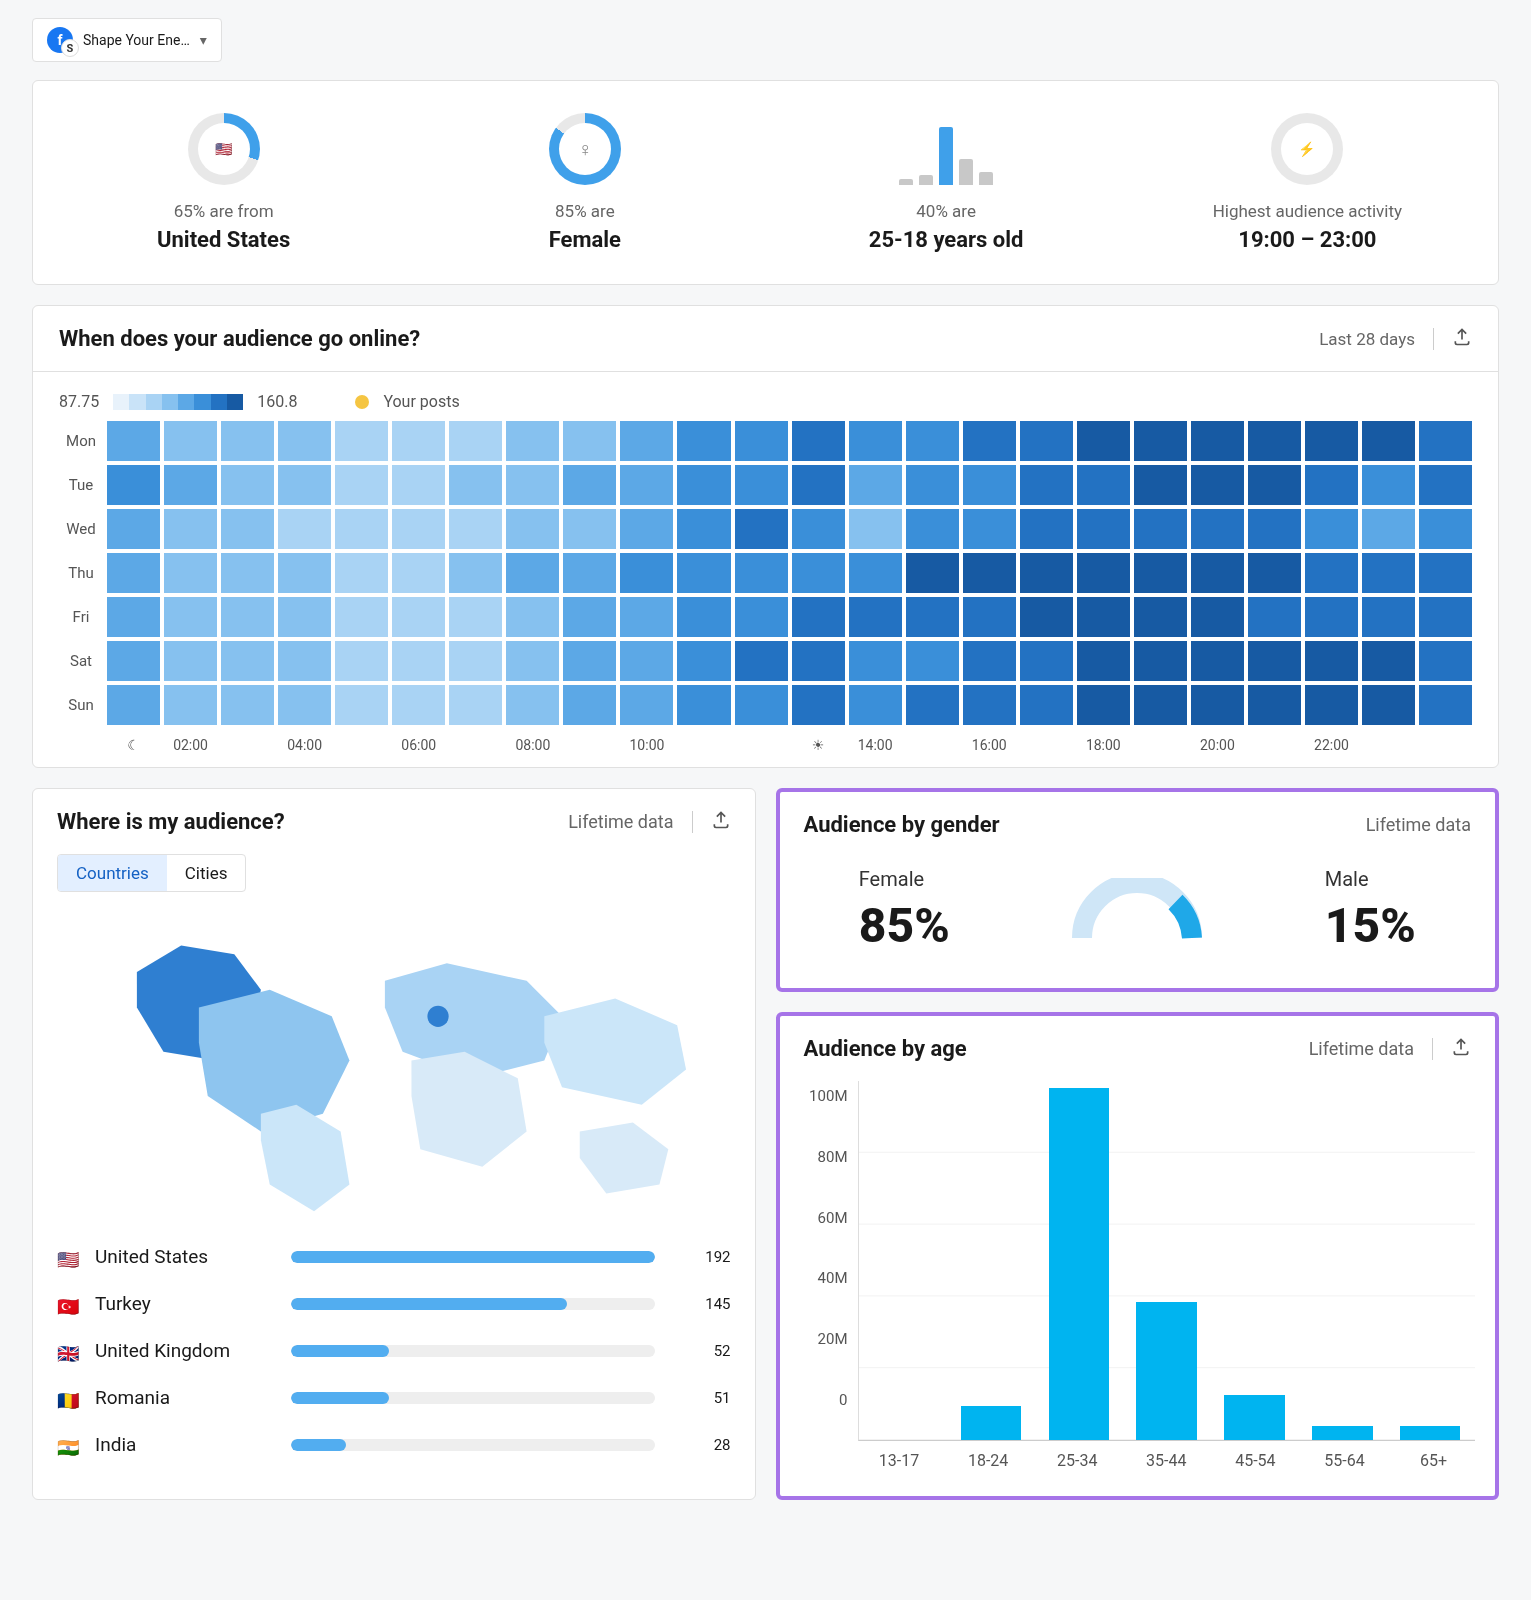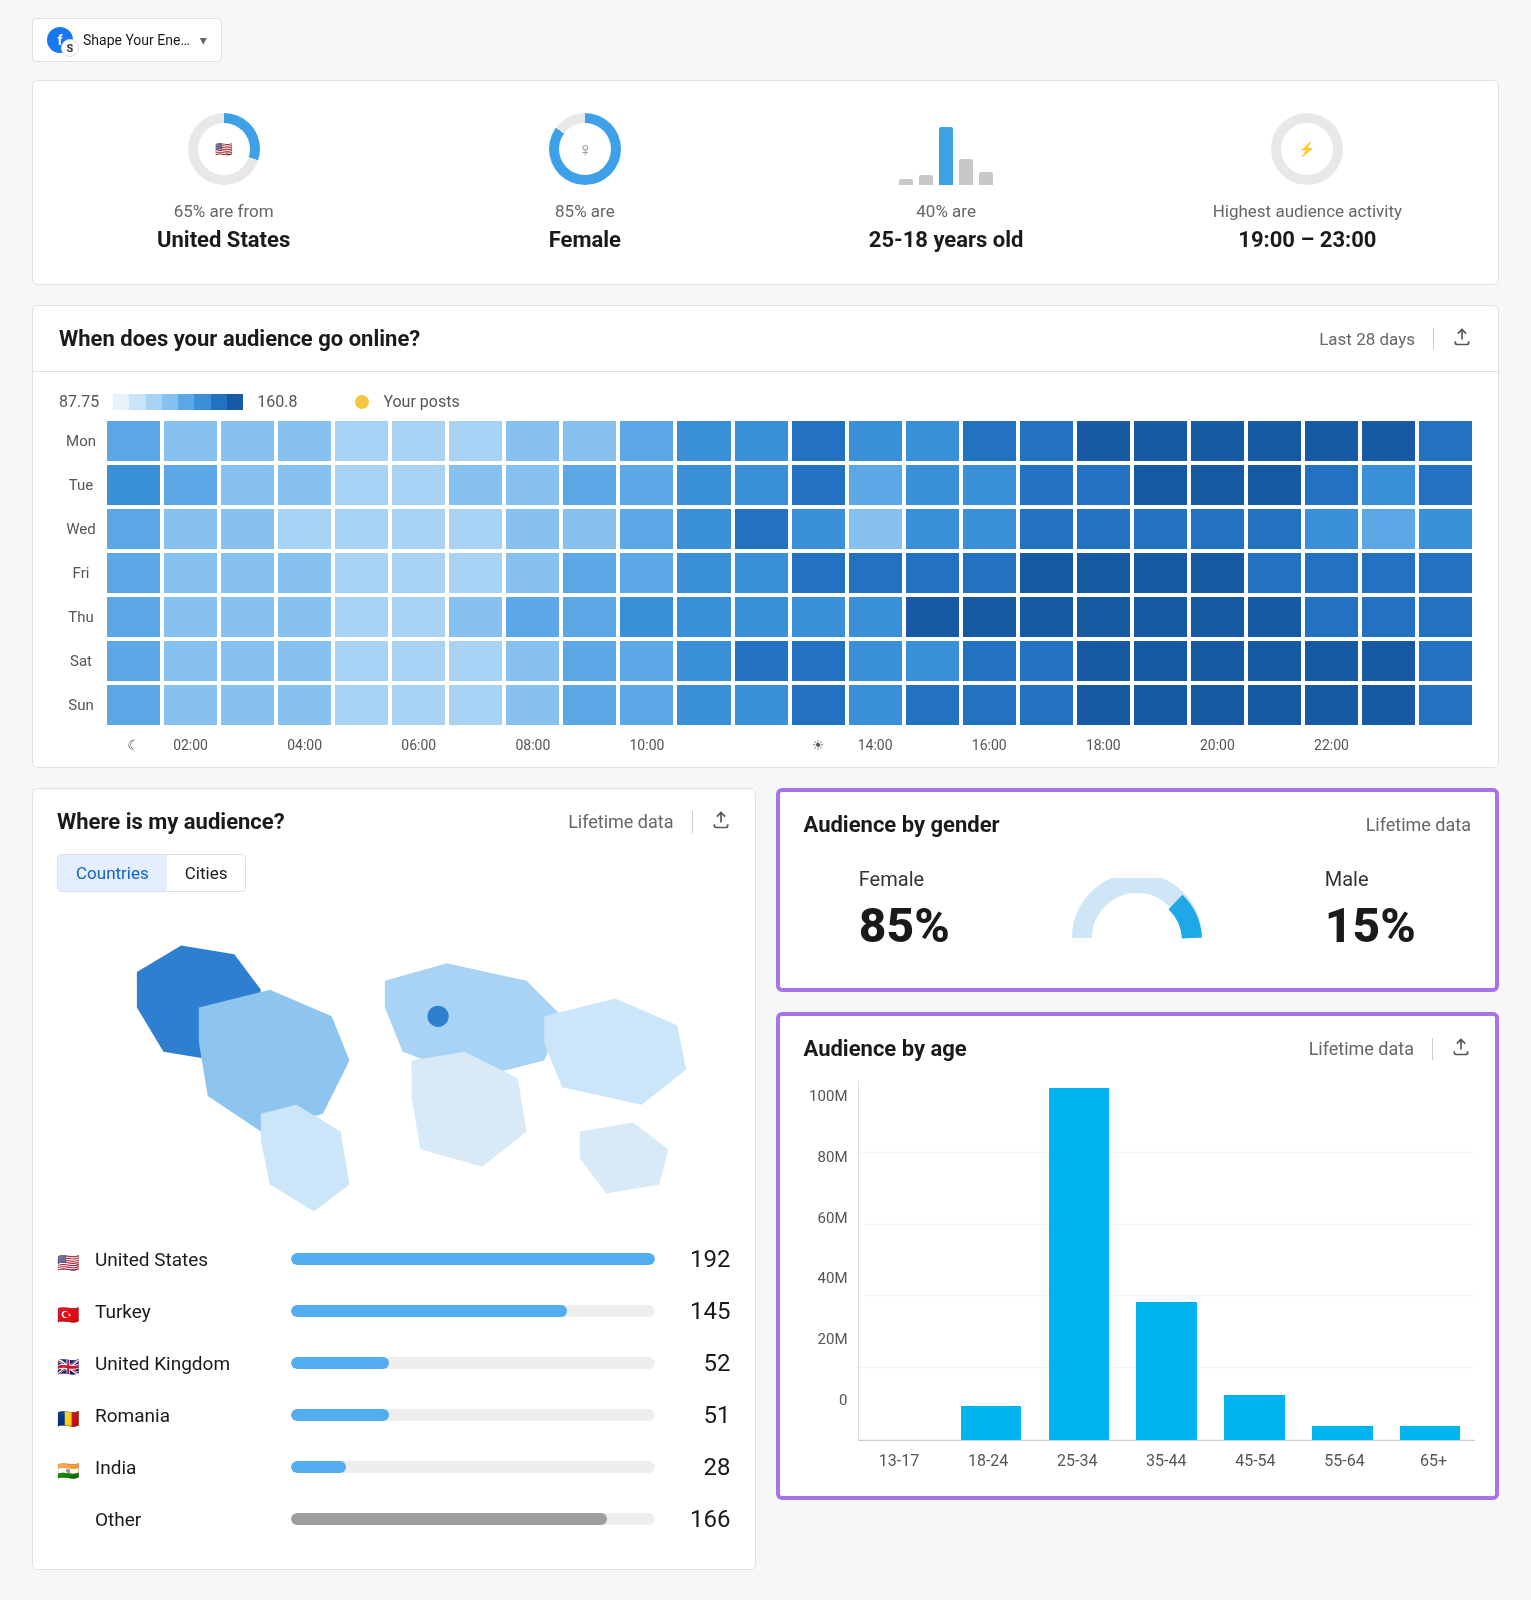--- a/index.html
+++ b/index.html
@@ -79,21 +79,21 @@
 
   .map-wrap{padding:18px 24px 10px;}
   .map{width:100%;height:310px;}
 
   .country-list{padding:0 24px 24px;}
   .c-row{display:flex;align-items:center;gap:16px;padding:12px 0;}
   .flag{width:22px;height:15px;border-radius:2px;display:inline-block;}
   .c-name{width:180px;font-size:19px;}
   .c-barwrap{flex:1;height:12px;background:#eee;border-radius:6px;overflow:hidden;}
   .c-bar{height:100%;background:#52adf0;border-radius:6px;}
-  .c-val{width:60px;text-align:right;font-size:24px;}
+  .c-val{width:60px;text-align:right;font-size:15px;}
 
   .highlight-card{border:4px solid var(--highlight);border-radius:6px;background:#fff;}
 
   .gender-body{display:flex;align-items:center;justify-content:space-around;padding:10px 28px 34px;gap:20px;}
   .g-col{display:flex;flex-direction:column;gap:6px;}
   .g-label{font-size:20px;color:#333;}
   .g-val{font-size:48px;font-weight:800;}
   .gauge{width:130px;height:65px;}
 
   .age-body{padding:0 20px 26px 20px;}
@@ -275,20 +275,49 @@
               <div class="hm-cell" style="background: rgb(35, 114, 194);"></div>
               <div class="hm-cell" style="background: rgb(35, 114, 194);"></div>
               <div class="hm-cell" style="background: rgb(35, 114, 194);"></div>
               <div class="hm-cell" style="background: rgb(35, 114, 194);"></div>
               <div class="hm-cell" style="background: rgb(58, 143, 217);"></div>
               <div class="hm-cell" style="background: rgb(92, 168, 230);"></div>
               <div class="hm-cell" style="background: rgb(58, 143, 217);"></div>
             </div>
           </div>
           <div class="hm-row">
+            <div class="hm-day">Thu</div>
+            <div class="hm-cells">
+              <div class="hm-cell" style="background: rgb(92, 168, 230);"></div>
+              <div class="hm-cell" style="background: rgb(134, 193, 239);"></div>
+              <div class="hm-cell" style="background: rgb(134, 193, 239);"></div>
+              <div class="hm-cell" style="background: rgb(134, 193, 239);"></div>
+              <div class="hm-cell" style="background: rgb(169, 211, 244);"></div>
+              <div class="hm-cell" style="background: rgb(169, 211, 244);"></div>
+              <div class="hm-cell" style="background: rgb(134, 193, 239);"></div>
+              <div class="hm-cell" style="background: rgb(92, 168, 230);"></div>
+              <div class="hm-cell" style="background: rgb(92, 168, 230);"></div>
+              <div class="hm-cell" style="background: rgb(58, 143, 217);"></div>
+              <div class="hm-cell" style="background: rgb(58, 143, 217);"></div>
+              <div class="hm-cell" style="background: rgb(58, 143, 217);"></div>
+              <div class="hm-cell" style="background: rgb(58, 143, 217);"></div>
+              <div class="hm-cell" style="background: rgb(58, 143, 217);"></div>
+              <div class="hm-cell" style="background: rgb(23, 90, 163);"></div>
+              <div class="hm-cell" style="background: rgb(23, 90, 163);"></div>
+              <div class="hm-cell" style="background: rgb(23, 90, 163);"></div>
+              <div class="hm-cell" style="background: rgb(23, 90, 163);"></div>
+              <div class="hm-cell" style="background: rgb(23, 90, 163);"></div>
+              <div class="hm-cell" style="background: rgb(23, 90, 163);"></div>
+              <div class="hm-cell" style="background: rgb(23, 90, 163);"></div>
+              <div class="hm-cell" style="background: rgb(35, 114, 194);"></div>
+              <div class="hm-cell" style="background: rgb(35, 114, 194);"></div>
+              <div class="hm-cell" style="background: rgb(35, 114, 194);"></div>
+            </div>
+          </div>
+          <div class="hm-row">
             <div class="hm-day">Fri</div>
             <div class="hm-cells">
               <div class="hm-cell" style="background: rgb(92, 168, 230);"></div>
               <div class="hm-cell" style="background: rgb(134, 193, 239);"></div>
               <div class="hm-cell" style="background: rgb(134, 193, 239);"></div>
               <div class="hm-cell" style="background: rgb(134, 193, 239);"></div>
               <div class="hm-cell" style="background: rgb(169, 211, 244);"></div>
               <div class="hm-cell" style="background: rgb(169, 211, 244);"></div>
               <div class="hm-cell" style="background: rgb(169, 211, 244);"></div>
               <div class="hm-cell" style="background: rgb(134, 193, 239);"></div>
@@ -298,49 +327,20 @@
               <div class="hm-cell" style="background: rgb(58, 143, 217);"></div>
               <div class="hm-cell" style="background: rgb(35, 114, 194);"></div>
               <div class="hm-cell" style="background: rgb(35, 114, 194);"></div>
               <div class="hm-cell" style="background: rgb(35, 114, 194);"></div>
               <div class="hm-cell" style="background: rgb(35, 114, 194);"></div>
               <div class="hm-cell" style="background: rgb(23, 90, 163);"></div>
               <div class="hm-cell" style="background: rgb(23, 90, 163);"></div>
               <div class="hm-cell" style="background: rgb(23, 90, 163);"></div>
               <div class="hm-cell" style="background: rgb(23, 90, 163);"></div>
               <div class="hm-cell" style="background: rgb(35, 114, 194);"></div>
-              <div class="hm-cell" style="background: rgb(35, 114, 194);"></div>
-              <div class="hm-cell" style="background: rgb(35, 114, 194);"></div>
-              <div class="hm-cell" style="background: rgb(35, 114, 194);"></div>
-            </div>
-          </div>
-          <div class="hm-row">
-            <div class="hm-day">Thu</div>
-            <div class="hm-cells">
-              <div class="hm-cell" style="background: rgb(92, 168, 230);"></div>
-              <div class="hm-cell" style="background: rgb(134, 193, 239);"></div>
-              <div class="hm-cell" style="background: rgb(134, 193, 239);"></div>
-              <div class="hm-cell" style="background: rgb(134, 193, 239);"></div>
-              <div class="hm-cell" style="background: rgb(169, 211, 244);"></div>
-              <div class="hm-cell" style="background: rgb(169, 211, 244);"></div>
-              <div class="hm-cell" style="background: rgb(134, 193, 239);"></div>
-              <div class="hm-cell" style="background: rgb(92, 168, 230);"></div>
-              <div class="hm-cell" style="background: rgb(92, 168, 230);"></div>
-              <div class="hm-cell" style="background: rgb(58, 143, 217);"></div>
-              <div class="hm-cell" style="background: rgb(58, 143, 217);"></div>
-              <div class="hm-cell" style="background: rgb(58, 143, 217);"></div>
-              <div class="hm-cell" style="background: rgb(58, 143, 217);"></div>
-              <div class="hm-cell" style="background: rgb(58, 143, 217);"></div>
-              <div class="hm-cell" style="background: rgb(23, 90, 163);"></div>
-              <div class="hm-cell" style="background: rgb(23, 90, 163);"></div>
-              <div class="hm-cell" style="background: rgb(23, 90, 163);"></div>
-              <div class="hm-cell" style="background: rgb(23, 90, 163);"></div>
-              <div class="hm-cell" style="background: rgb(23, 90, 163);"></div>
-              <div class="hm-cell" style="background: rgb(23, 90, 163);"></div>
-              <div class="hm-cell" style="background: rgb(23, 90, 163);"></div>
               <div class="hm-cell" style="background: rgb(35, 114, 194);"></div>
               <div class="hm-cell" style="background: rgb(35, 114, 194);"></div>
               <div class="hm-cell" style="background: rgb(35, 114, 194);"></div>
             </div>
           </div>
           <div class="hm-row">
             <div class="hm-day">Sat</div>
             <div class="hm-cells">
               <div class="hm-cell" style="background: rgb(92, 168, 230);"></div>
               <div class="hm-cell" style="background: rgb(134, 193, 239);"></div>
@@ -491,28 +491,20 @@
               <span class="c-val">51</span>
             </div>
             <div class="c-row">
               <span class="flag" style="font-size: 18px;">🇮🇳</span>
               <span class="c-name">India</span>
               <div class="c-barwrap">
                 <div class="c-bar" style="width: 15%;"></div>
               </div>
               <span class="c-val">28</span>
             </div>
-            <div class="c-row">
-              <span class="flag" style="font-size: 18px;"></span>
-              <span class="c-name">Other</span>
-              <div class="c-barwrap">
-                <div class="c-bar" style="width: 87%; background: rgb(158, 158, 158);"></div>
-              </div>
-              <span class="c-val">166</span>
-            </div>
           </div>
       </div>
 
       <div class="bottom-right">
         <div class="highlight-card">
           <div class="sec-head">
             <div class="sec-title">Audience by gender</div>
             <div class="sec-meta">
                 <span>Lifetime data</span>
               </div>

